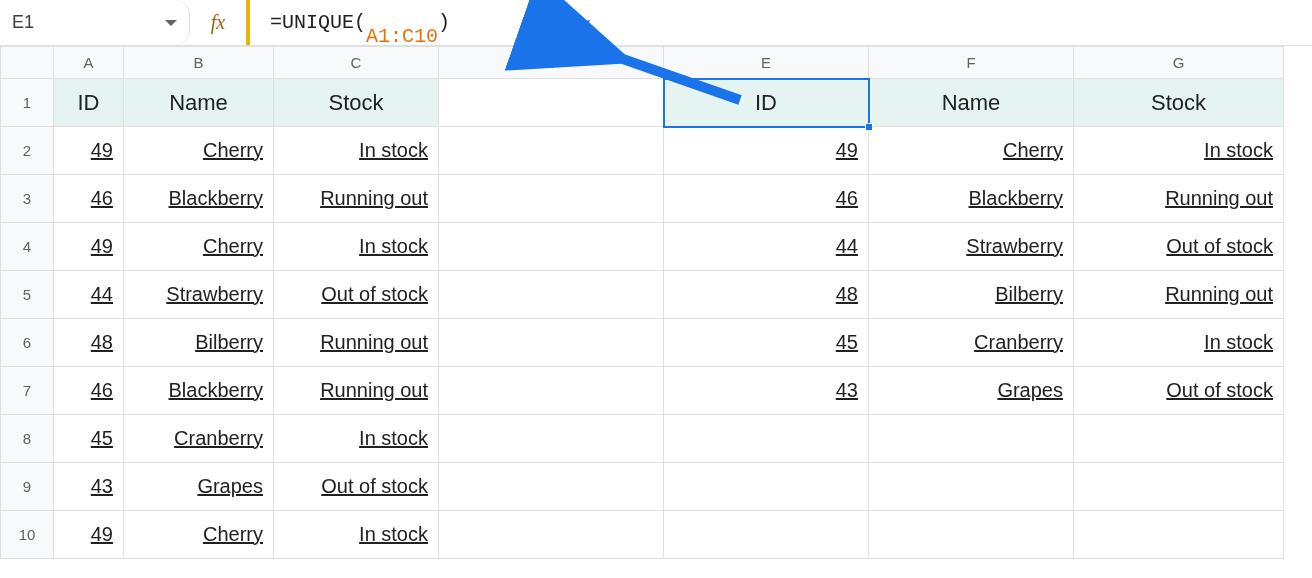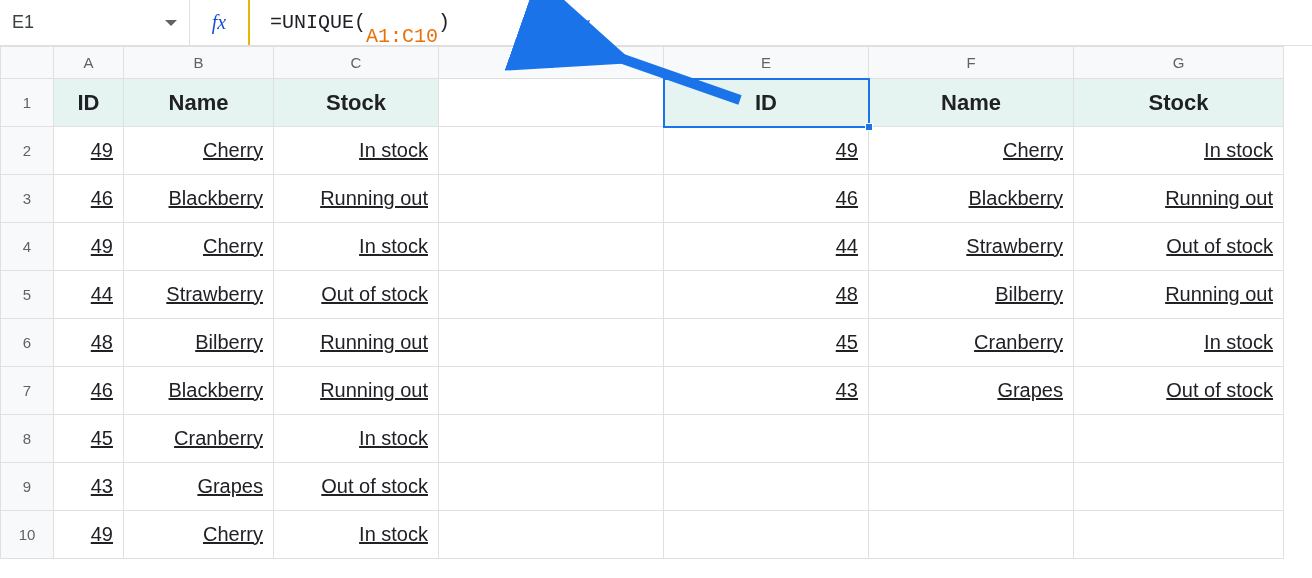--- a/index.html
+++ b/index.html
@@ -22,39 +22,40 @@
   .name-box {
     width: 190px;
     height: 100%;
     display: flex;
     align-items: center;
     padding: 0 12px;
     font-size: 18px;
     color: #3c4043;
     border-right: 1px solid #e0e0e0;
     position: relative;
+    border-radius: 15px;
   }
   .name-box .dd {
     margin-left: auto;
     width: 0; height: 0;
     border-left: 6px solid transparent;
     border-right: 6px solid transparent;
     border-top: 6px solid #5f6368;
   }
   .fx-cell {
     width: 60px;
     height: 100%;
     display: flex;
     align-items: center;
     justify-content: center;
-    color: #1d4ed8;
+    color: #a16207;
     font-style: italic;
     font-size: 20px;
     font-family: 'Times New Roman', serif;
-    border-right: 2px solid #eab308;
+    border-right: 4px solid #eab308;
   }
   .formula-input {
     flex: 1;
     height: 100%;
     display: flex;
     align-items: center;
     padding: 0 20px;
     font-family: 'Consolas','Courier New',monospace;
     font-size: 20px;
     white-space: pre;
@@ -94,21 +95,21 @@
     width: 53px;
     background: #f8f9fa;
     text-align: center;
     font-size: 15px;
     color: #5f6368;
     font-weight: 400;
     padding: 0;
   }
   .hdr-row td {
     background: #e6f4f1;
-    font-weight: 700;
+    font-weight: 400;
     text-align: center;
     font-size: 22px;
   }
   .num { text-align: right; padding-right: 10px; text-decoration: underline; }
   .txt { text-align: right; text-decoration: underline; }
   .colA { width: 70px; }
   .colB { width: 150px; }
   .colC { width: 165px; }
   .colD { width: 225px; }
   .colE { width: 205px; }

